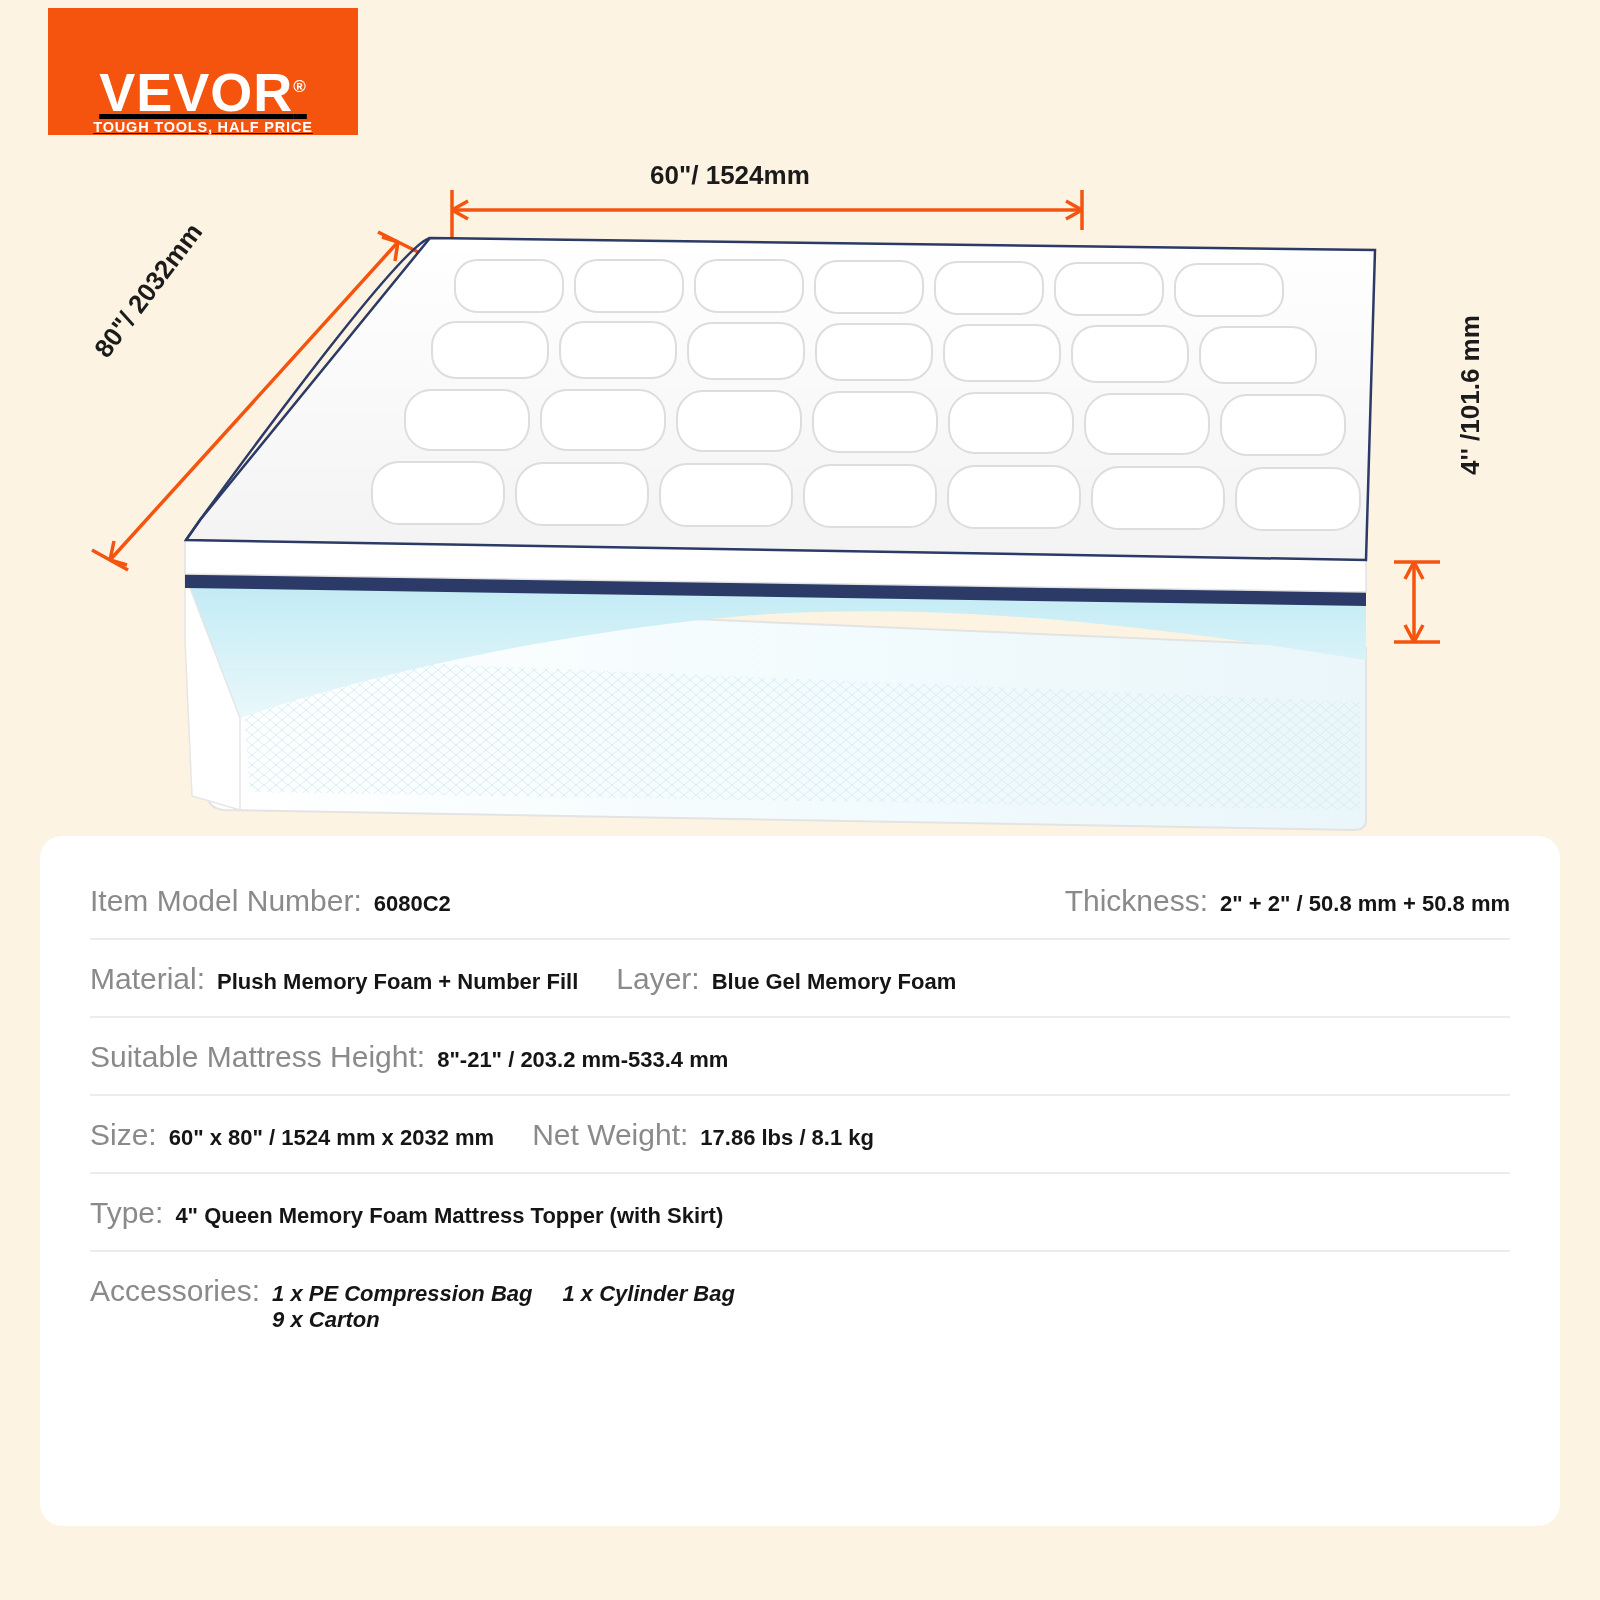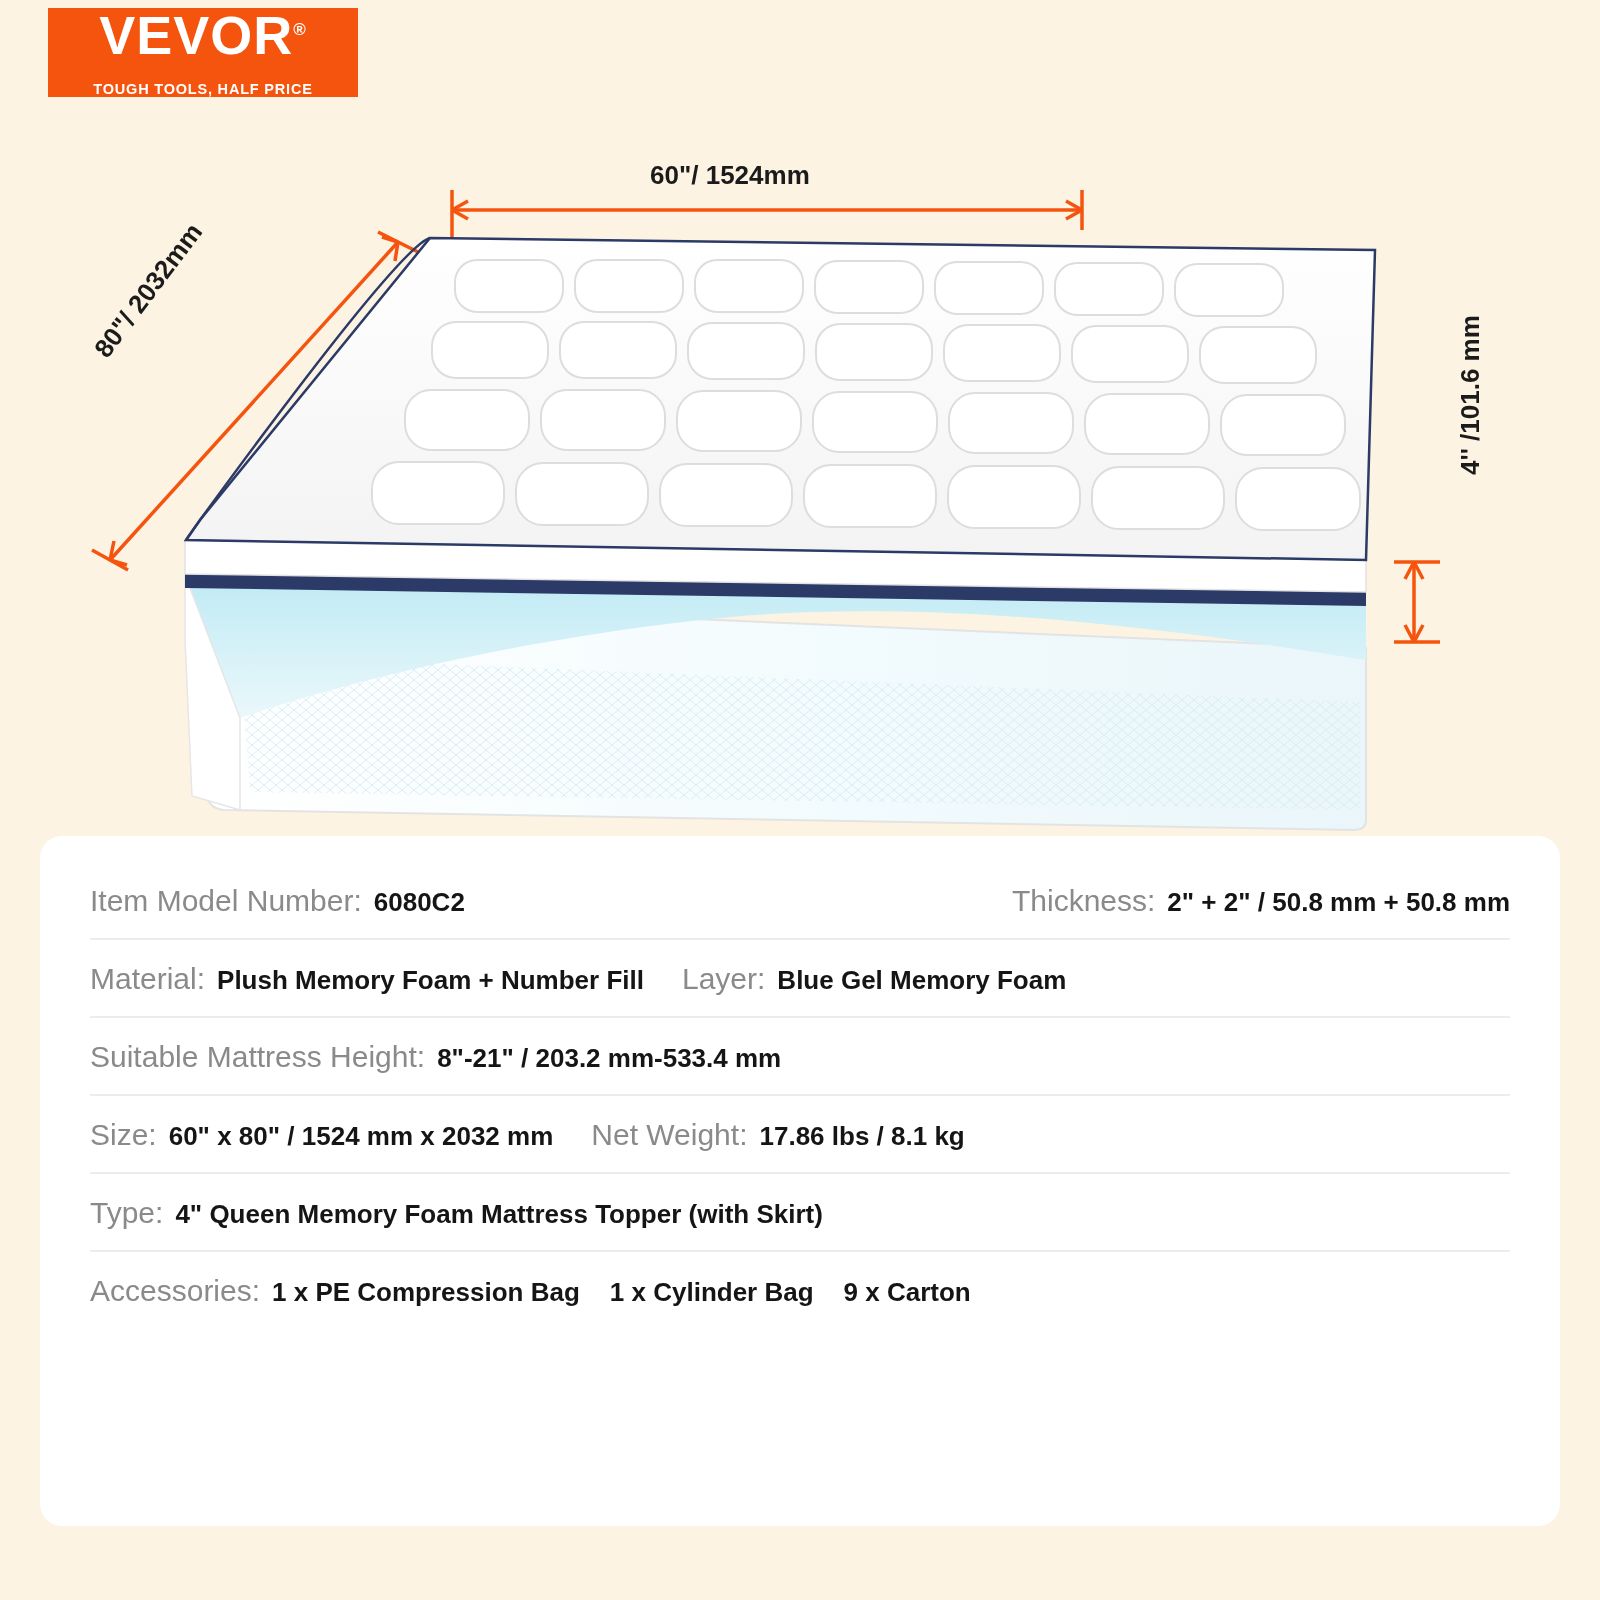--- a/index.html
+++ b/index.html
@@ -9,24 +9,24 @@
     background: #fdf3e3;
     font-family: "Liberation Sans", sans-serif;
     overflow: hidden;
     position: relative;
   }
 
   
   .logo {
     position: absolute;
     left: 48px; top: 8px;
-    width: 310px; height: 89px;
+    width: 310px; height: 127px;
     background: #f4540e;
     display: flex; flex-direction: column;
-    align-items: center; justify-content: space-between;
+    align-items: center; justify-content: flex-end; text-decoration: underline;
   }
   .logo-word {
     color: #ffffff;
     font-size: 54px;
     font-weight: bold;
     letter-spacing: 1px;
     line-height: 1;
     position: relative;
     font-family: "Liberation Sans", sans-serif;
   }
@@ -87,28 +87,28 @@
   }
   .spec-row:last-child { border-bottom: none; }
   .lbl {
     color: #8a8a8a;
     font-size: 30px;
     font-weight: normal;
     margin-right: 12px;
   }
   .val {
     color: #151515;
-    font-size: 26px;
+    font-size: 22px;
     font-weight: bold;
   }
   .gap { width: 38px; display: inline-block; }
   .pair { display: flex; align-items: baseline; }
   .spacer { flex: 1 1 auto; }
   .accessory-block { display: flex; align-items: baseline; flex-wrap: wrap; }
-  .acc-lines { display: flex; flex-direction: row; }
+  .acc-lines { display: flex; flex-direction: column; font-style: italic; }
   .acc-line { display: flex; align-items: baseline; }
   .acc-line .val { margin-right: 30px; }
 </style>
 </head>
 <body>
 
 <div class="logo">
   <div class="logo-word">
     <span>VEVOR</span><span class="logo-reg">®</span>
   </div>

